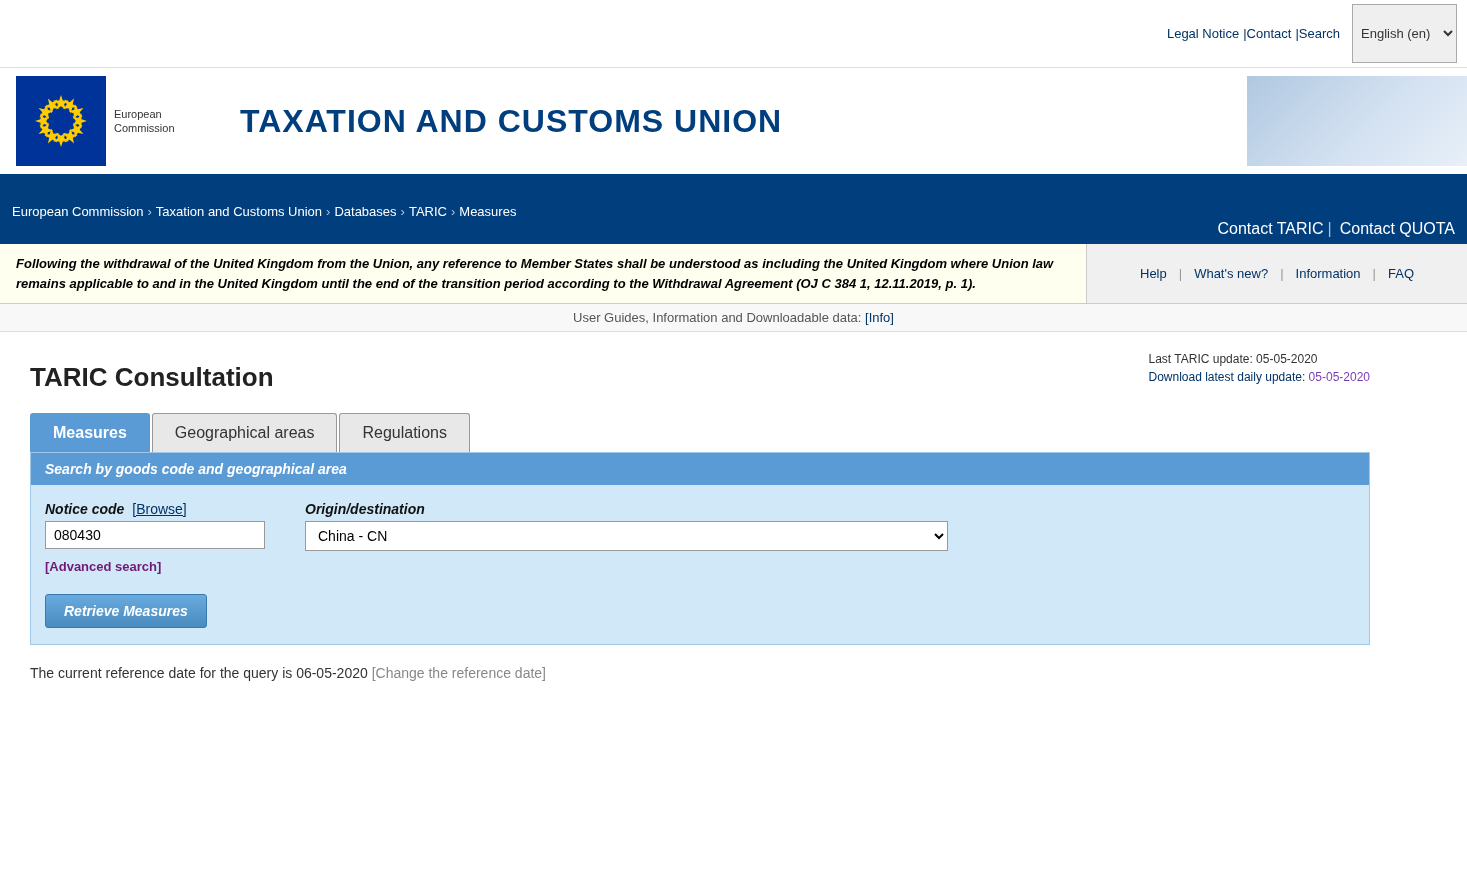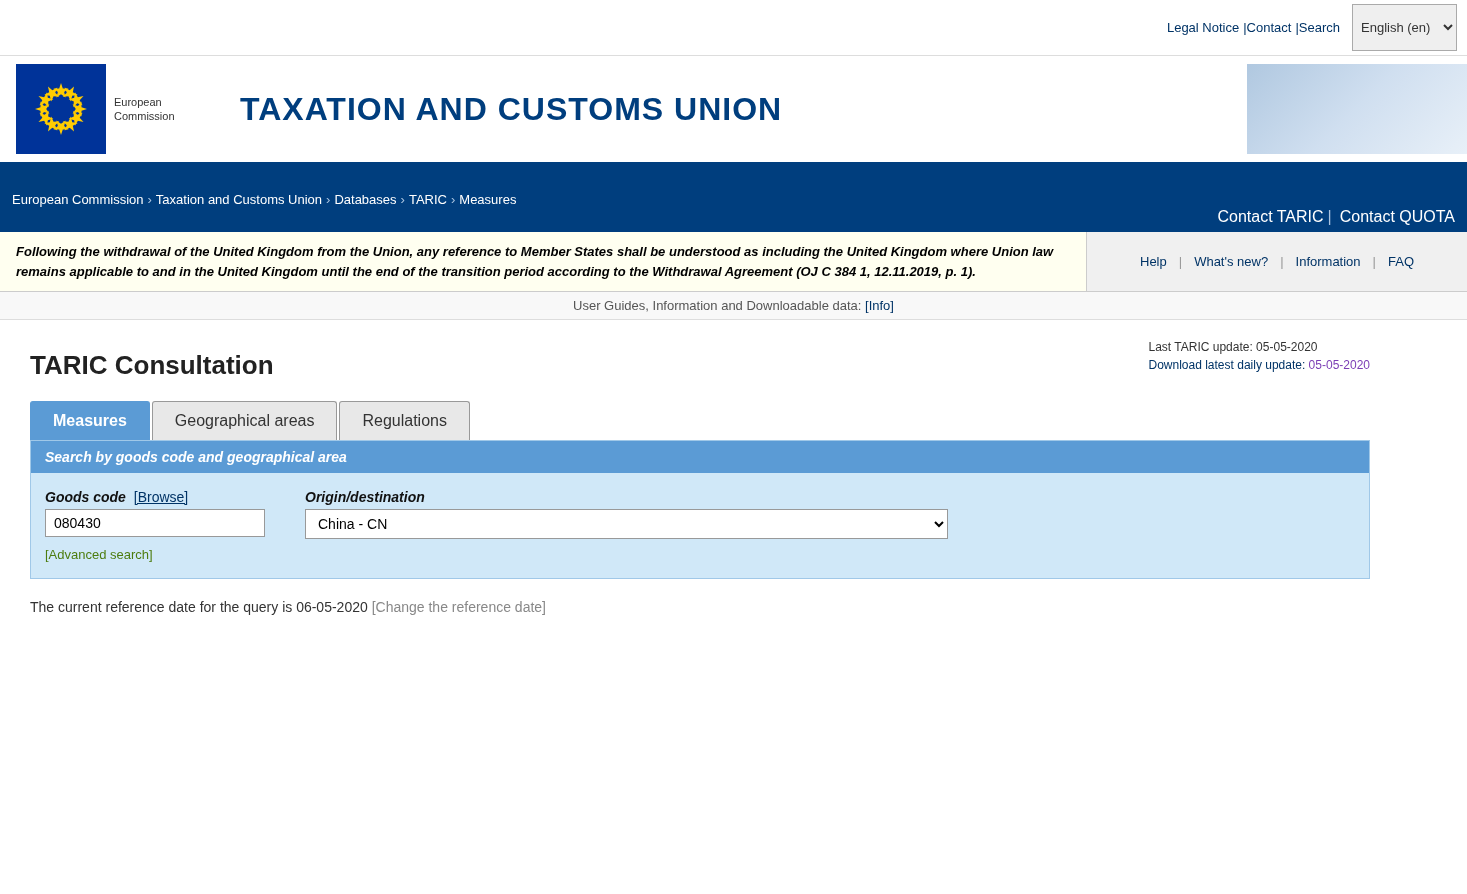--- a/index.html
+++ b/index.html
@@ -12,21 +12,21 @@
       justify-content: flex-end;
       align-items: center;
       padding: 4px 10px;
       border-bottom: 1px solid #ddd;
       font-size: 13px;
       color: #036;
     }
     .top-bar a { color: #036; text-decoration: none; margin-right: 4px; }
     .top-bar select {
       margin-left: 8px;
-      padding: 14px 4px;
+      padding: 20px 4px;
       font-size: 13px;
       border: 1px solid #aaa;
       color: #333;
     }
 
     
     .header {
       display: flex;
       align-items: center;
       background: #fff;
@@ -259,23 +259,24 @@
     .form-select {
       border: 1px solid #999;
       padding: 5px 8px;
       font-size: 14px;
       width: 643px;
       background: #fff;
       appearance: auto;
     }
     .advanced-search {
       font-size: 13px;
-      color: #4d7c0f;
+      color: #701a75;
       cursor: pointer;
       margin-top: 8px;
+      font-weight: bold;
     }
     .retrieve-btn {
       background: linear-gradient(to bottom, #6aabdf, #4a8bbf);
       color: #fff;
       font-size: 14px;
       font-weight: bold;
       padding: 8px 18px;
       border: 1px solid #3a7aaf;
       cursor: pointer;
       border-radius: 3px;
@@ -404,38 +405,39 @@
       <div class="tab">Geographical areas</div>
       <div class="tab">Regulations</div>
     </div>
 
     <div class="search-panel">
       <div class="search-panel-header">Search by goods code and geographical area</div>
       <div class="search-panel-body">
         <div class="form-row">
           <div class="form-group">
             <div class="form-label">
-              <span>Goods code</span>
+              <span>Notice code</span>
               <a href="#" class="browse-link">[Browse]</a>
             </div>
             <input type="text" class="form-input" value="080430" style="">
           </div>
           <div class="form-group">
             <div class="form-label">Origin/destination</div>
             <select class="form-select">
               <option>China - CN</option>
               <option>United States - US</option>
               <option>Japan - JP</option>
               <option>Brazil - BR</option>
               <option>India - IN</option>
               <option>Russia - RU</option>
             </select>
           </div>
         </div>
         <div class="advanced-search">[Advanced search]</div>
+        <button class="retrieve-btn">Retrieve Measures</button>
       </div>
     </div>
   </div>
 
   <div class="ref-date">
     <span>The current reference date for the query is 06-05-2020</span>
     <a href="#">[Change the reference date]</a>
   </div>
 
 </div>

